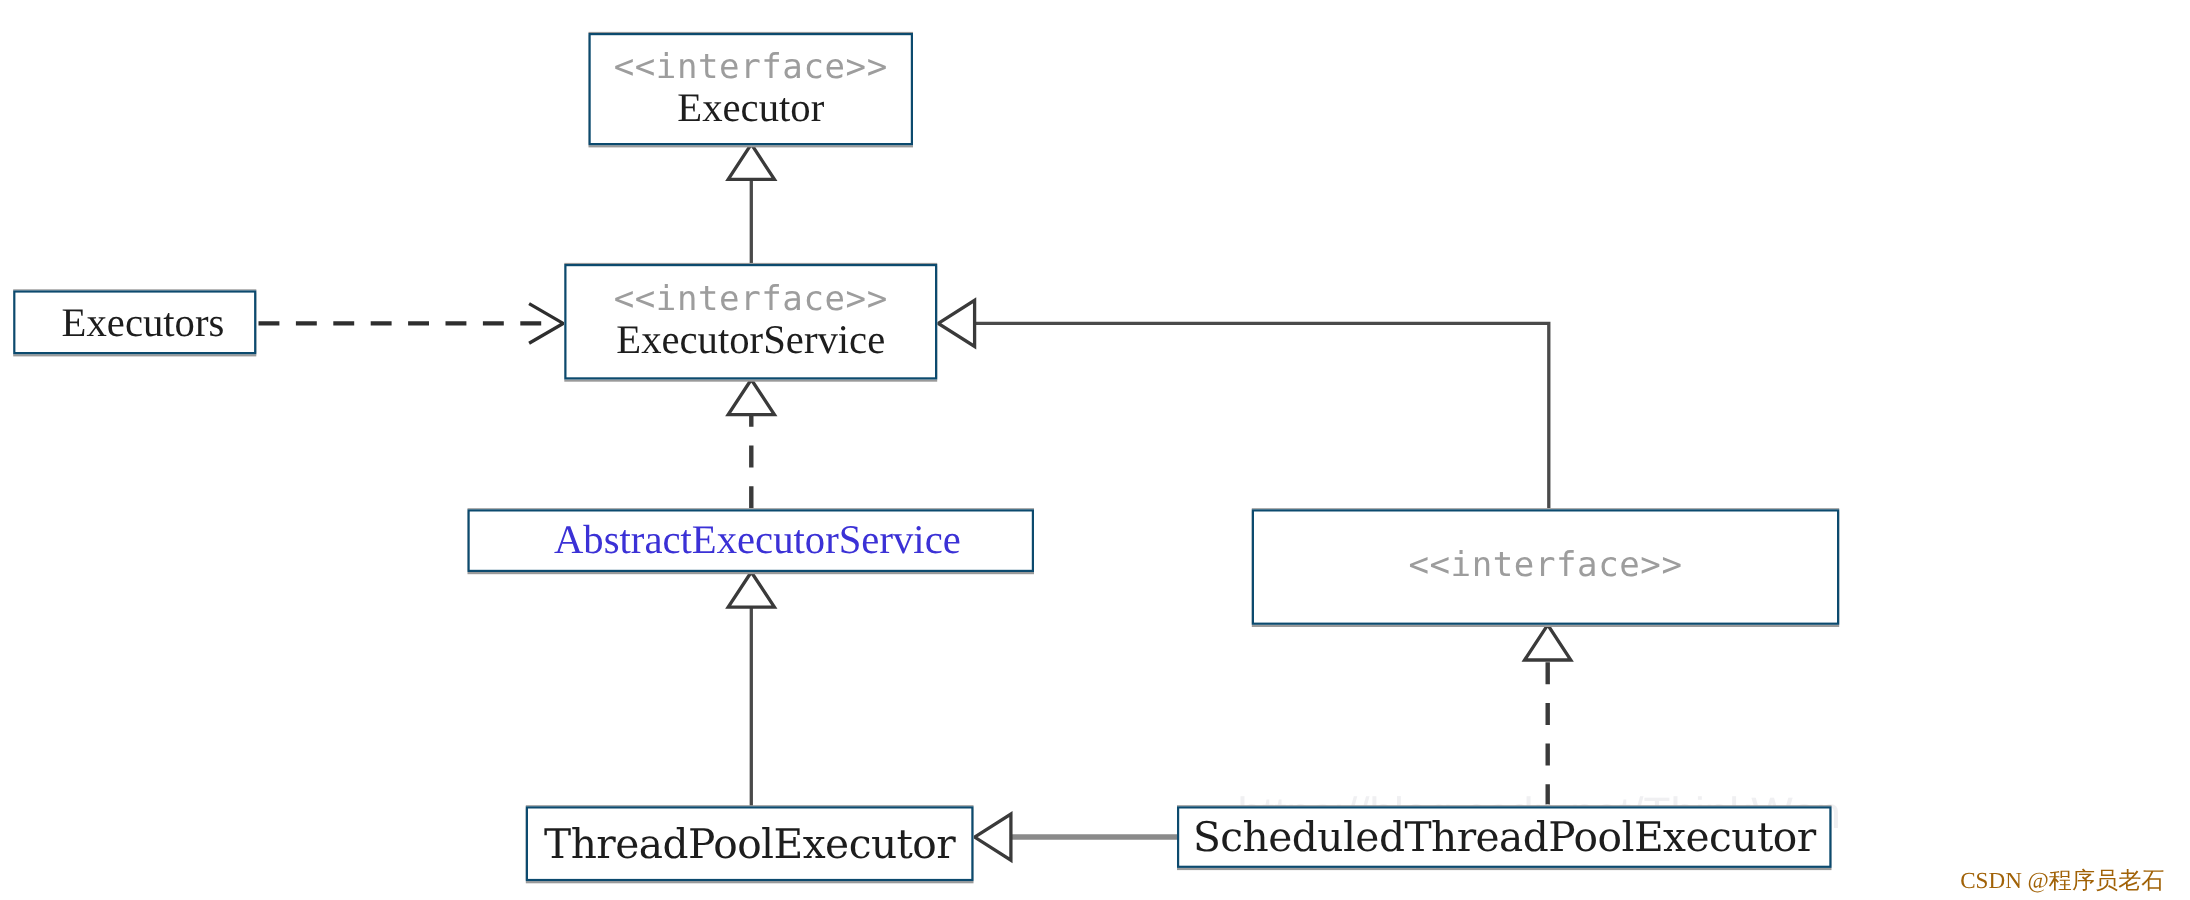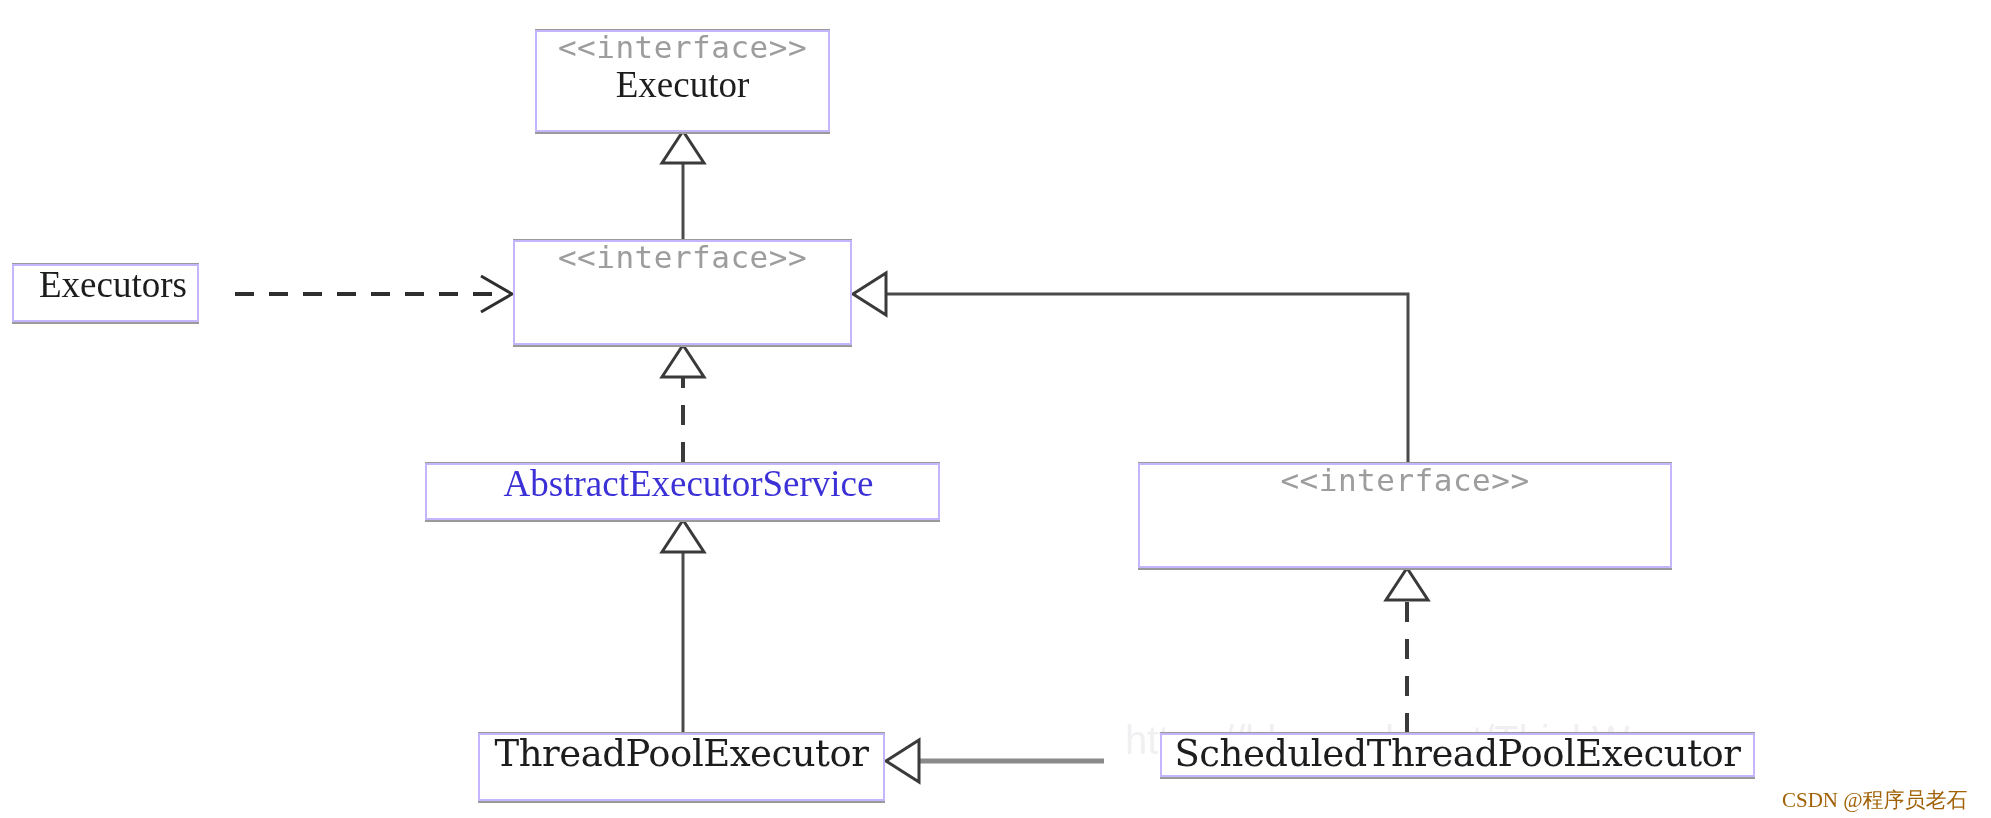--- a/index.html
+++ b/index.html
@@ -26,25 +26,26 @@
     width: 1991px;
     height: 818px;
     pointer-events: none;
   }
 
   
   .node {
     position: absolute;
     box-sizing: border-box;
     background: #ffffff;
-    border: 2px solid #c4b5fd;
+    border: 2px solid #0c4a6e;
     box-shadow: 0 2px 0 0 #9a9a9a, 0 -1px 0 0 #9a9a9a;
     display: flex;
     flex-direction: column;
     align-items: center;
+    justify-content: center;
     z-index: 3;
     line-height: 1.0;
   }
   .stereotype {
     color: #9d9d9d;
     font-family: "DejaVu Sans Mono", "Liberation Mono", monospace;
     font-size: 31px;
     letter-spacing: 0.5px;
     white-space: nowrap;
     margin-bottom: 3px;
@@ -128,37 +129,38 @@
     </g>
   </svg>
 
   <div class="node" style="left:535px; top:30px; width:295px; height:102px;">
     <div class="stereotype">&lt;&lt;interface&gt;&gt;</div>
     <div class="cname">Executor</div>
   </div>
 
   <div class="node" style="left:513px; top:240px; width:339px; height:105px;">
     <div class="stereotype">&lt;&lt;interface&gt;&gt;</div>
+    <div class="cname">ExecutorService</div>
   </div>
 
-  <div class="node" style="left:12px; top:264px; width:187px; height:58px;padding-left:15px;">
+  <div class="node" style="left:12px; top:264px; width:221px; height:58px;padding-left:15px;">
     <div class="cname">Executors</div>
   </div>
 
   <div class="node" style="left:425px; top:463px; width:515px; height:57px;padding-left:12px;">
     <div class="cname accent">AbstractExecutorService</div>
   </div>
 
   <div class="node" style="left:1138px; top:463px; width:534px; height:105px;">
     <div class="stereotype">&lt;&lt;interface&gt;&gt;</div>
   </div>
 
   <div class="node" style="left:478px; top:733px; width:407px; height:68px;">
     <div class="cname mono">ThreadPoolExecutor</div>
   </div>
 
-  <div class="node" style="left:1160px; top:733px; width:595px; height:44px;">
+  <div class="node" style="left:1070px; top:733px; width:595px; height:56px;">
     <div class="cname mono">ScheduledThreadPoolExecutor</div>
   </div>
 
   <div class="wm-corner" style="left:1782px; top:786px;">CSDN @程序员老石</div>
 
 </div>
 
 </body></html>

